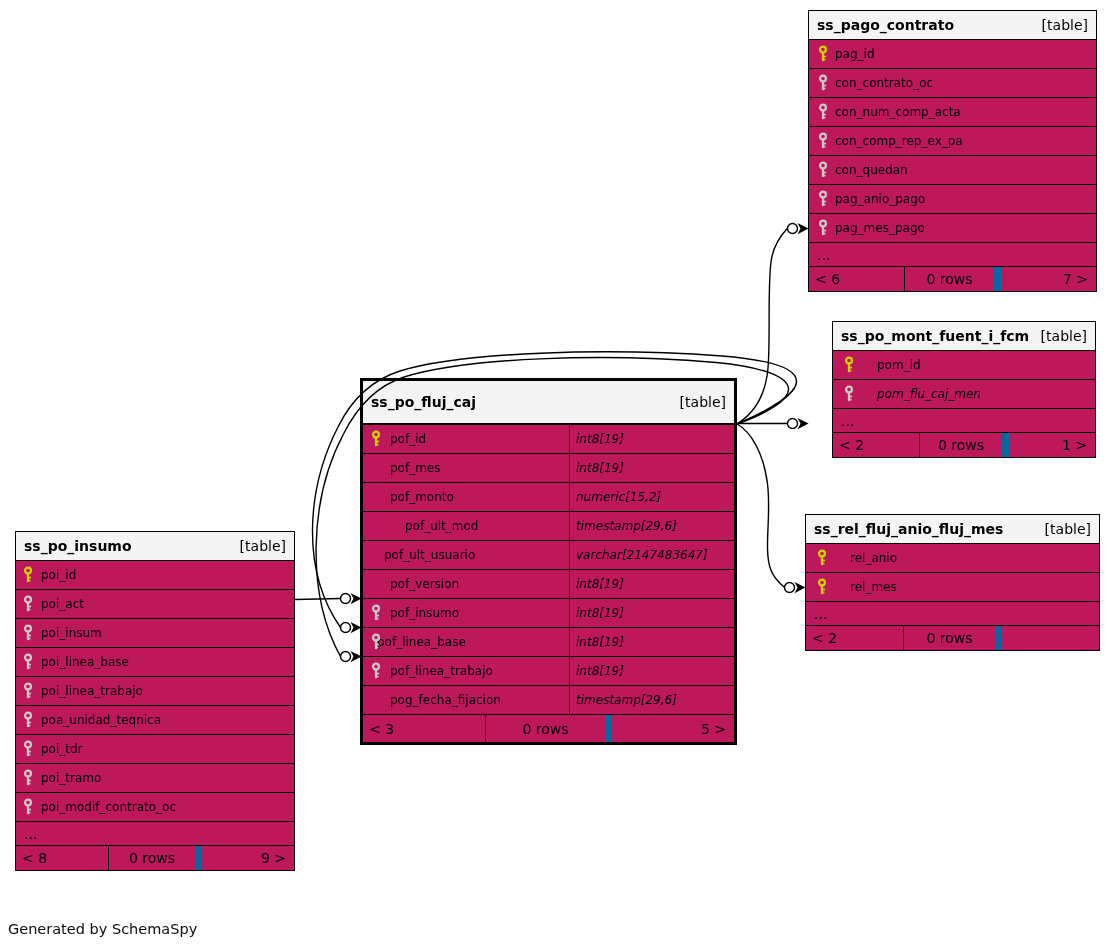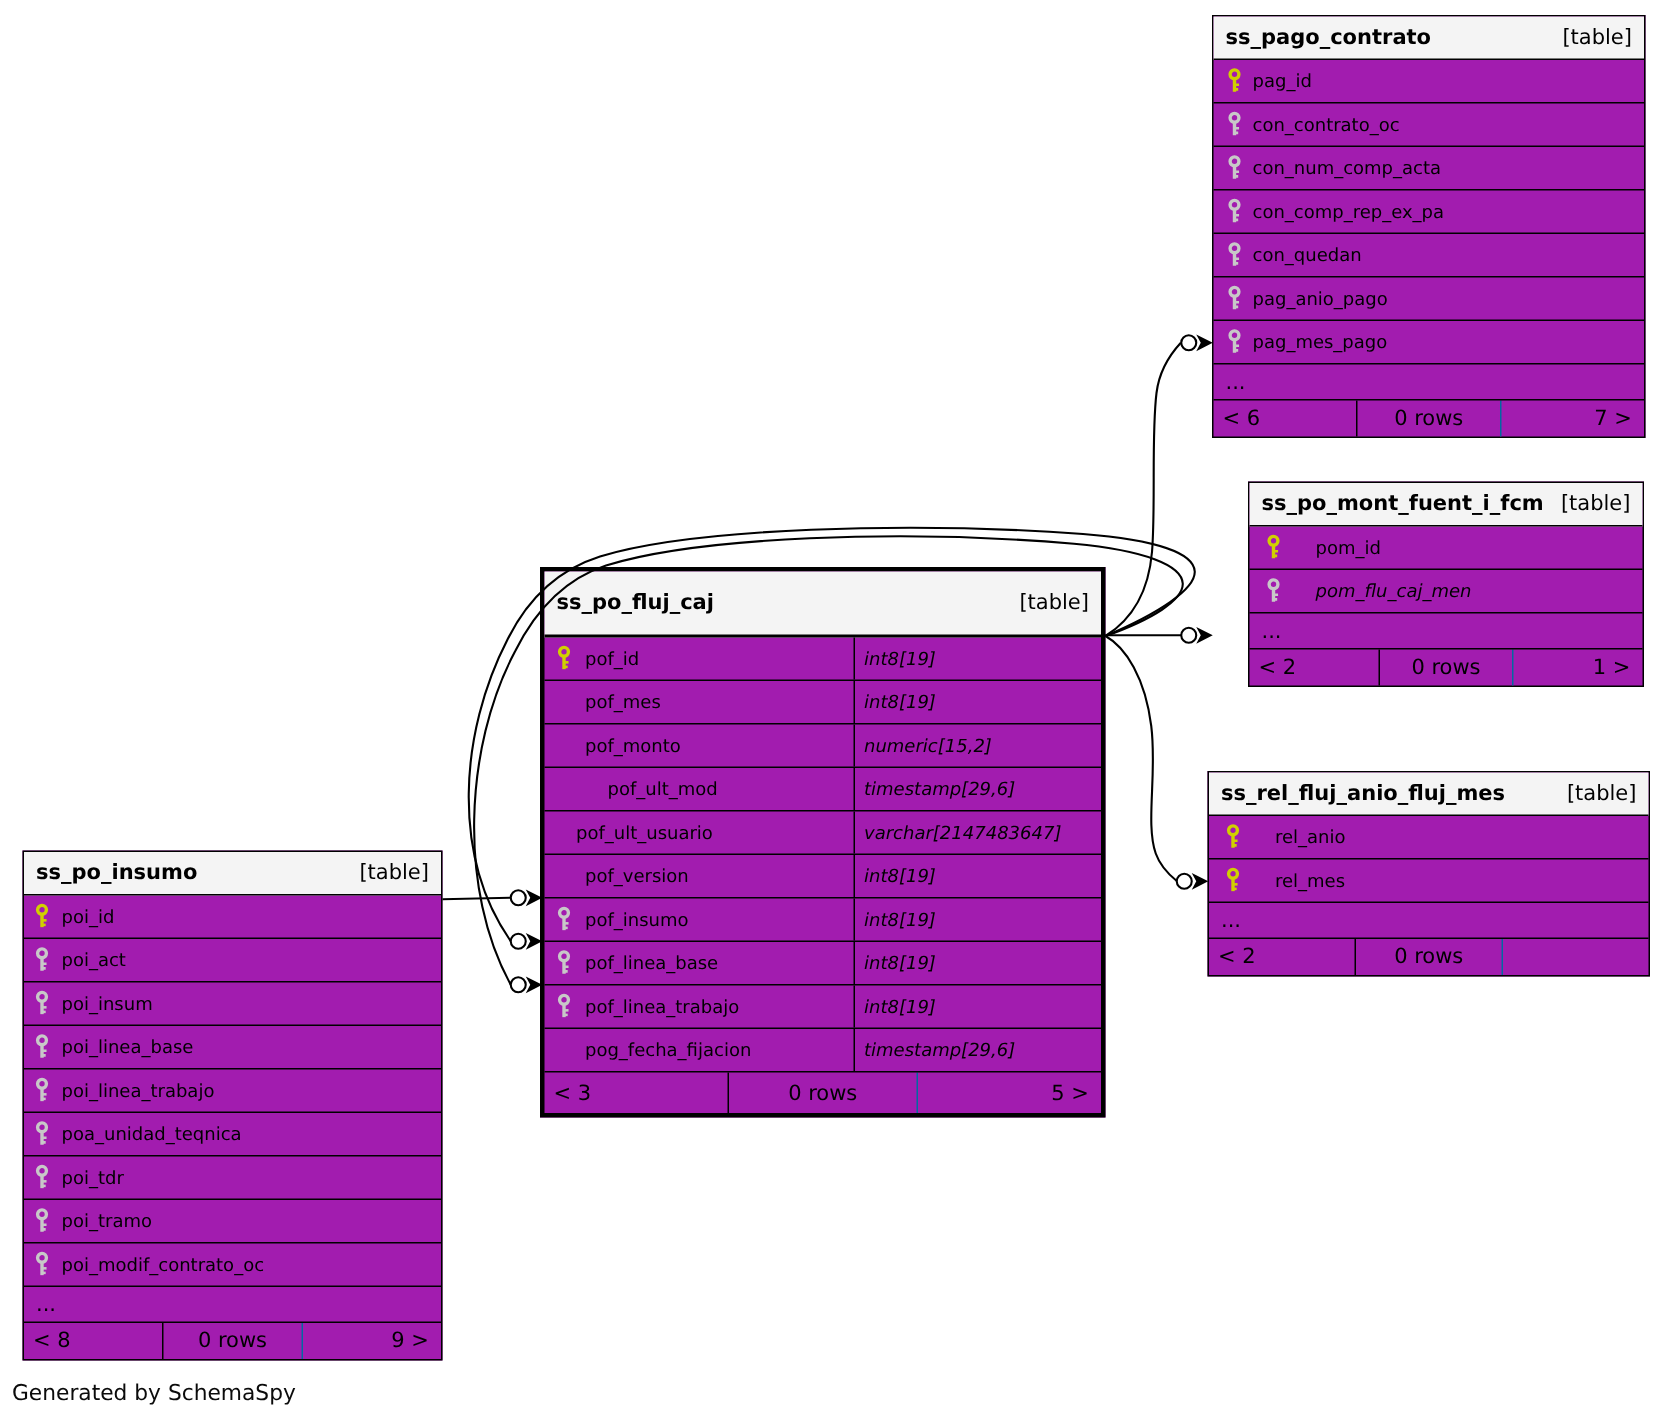--- a/index.html
+++ b/index.html
@@ -1,19 +1,19 @@
 <!DOCTYPE html>
 <html><head>
 <meta charset="utf-8">
 <style>
   html,body { margin:0; padding:0; background:#ffffff; }
   body { font-family:"DejaVu Sans","Liberation Sans",sans-serif; color:#000; }
   #stage { position:relative; width:1117px; height:952px; background:#fff; overflow:hidden; }
 
-  .tbl { position:absolute; background:#a21caf; border:1px solid #000; box-sizing:border-box; z-index:1; }
+  .tbl { position:absolute; background:#be185d; border:1px solid #000; box-sizing:border-box; z-index:1; }
   .tbl.focal { border-width:3px; }
 
   .hdr { display:flex; justify-content:space-between; align-items:center;
          background:#f4f4f4; border-bottom:1px solid #000; height:29px;
          padding:0 8px; box-sizing:border-box; font-size:14px; cursor:pointer; }
   .tbl.focal .hdr { border-bottom-width:2px; height:44px; }
   .title { font-weight:bold; white-space:nowrap; }
   .badge { font-weight:normal; white-space:nowrap; }
 
   .row { position:relative; height:29px; border-bottom:1px solid #000;
@@ -22,21 +22,21 @@
   .keyicon { position:absolute; top:50%; transform:translateY(-50%); line-height:0; }
   .cname { white-space:nowrap; }
   .cell-name { height:100%; display:flex; align-items:center; border-right:1px solid #000; box-sizing:border-box; }
   .cell-type { flex:1; height:100%; display:flex; align-items:center; padding-left:6px; white-space:nowrap;font-style:italic; }
 
   .row.ellipsis { height:24px; padding-left:8px; font-size:14px; }
 
   .foot { display:flex; font-size:14px; }
   .foot span { box-sizing:border-box; display:flex; align-items:center; height:100%; }
   .f-left   { width:33%; padding-left:6px; }
-  .f-center { width:34%; justify-content:center; border-left:1px solid #000; border-right:1px solid #0369a1; }
+  .f-center { width:34%; justify-content:center; border-left:1px solid #000; border-right:7px solid #0369a1; }
   .f-right  { width:33%; justify-content:flex-end; padding-right:8px; }
 
   #edges { position:absolute; left:0; top:0; z-index:5; pointer-events:none; }
   #edges path.edge { fill:none; stroke:#000; stroke-width:1.4; }
   #edges polygon { fill:#000; stroke:none; }
   #edges circle { fill:#fff; stroke:#000; stroke-width:1.4; }
 
   #footnote { position:absolute; left:8px; top:921px; font-size:14.5px; color:#0b0b0b; }
 </style>
 </head>
@@ -239,21 +239,21 @@
           </span>
           <span class="cell-type">int8[19]</span>
         </div>
         <div class="row">
           <span class="keyicon" style="left: 7px;"><svg width="12" height="18" viewBox="0 0 12 19">
               <circle cx="6" cy="4.8" r="3.1" fill="none" stroke="#c8c8c8" stroke-width="2.4"></circle>
               <path d="M6 8 V 17" stroke="#c8c8c8" stroke-width="2.4" fill="none"></path>
               <path d="M6 12.2 H 9.2" stroke="#c8c8c8" stroke-width="1.8" fill="none"></path>
               <path d="M6 15.4 H 8.6" stroke="#c8c8c8" stroke-width="1.8" fill="none"></path>
             </svg></span>
-          <span class="cell-name" style="width: 55.8%; padding-left: 27px;">
+          <span class="cell-name" style="width: 55.8%; padding-left: 14px;">
             <span class="cname">pof_linea_base</span>
           </span>
           <span class="cell-type">int8[19]</span>
         </div>
         <div class="row">
           <span class="keyicon" style="left: 7px;"><svg width="12" height="18" viewBox="0 0 12 19">
               <circle cx="6" cy="4.8" r="3.1" fill="none" stroke="#c8c8c8" stroke-width="2.4"></circle>
               <path d="M6 8 V 17" stroke="#c8c8c8" stroke-width="2.4" fill="none"></path>
               <path d="M6 12.2 H 9.2" stroke="#c8c8c8" stroke-width="1.8" fill="none"></path>
               <path d="M6 15.4 H 8.6" stroke="#c8c8c8" stroke-width="1.8" fill="none"></path>
@@ -268,21 +268,21 @@
             <span class="cname">pog_fecha_fijacion</span>
           </span>
           <span class="cell-type">timestamp[29,6]</span>
         </div>
         <div class="foot" style="height: 27px;">
           <span class="f-left">&lt; 3</span>
           <span class="f-center">0 rows</span>
           <span class="f-right">5 &gt;</span>
         </div>
       </div>
-      <div class="tbl" style="left: 15px; top: 567px; width: 280px;">
+      <div class="tbl" style="left: 15px; top: 531px; width: 280px;">
         <div class="hdr">
           <span class="title">ss_po_insumo</span>
           <span class="badge">[table]</span>
         </div>
         <div class="row">
           <span class="keyicon" style="left: 6px;"><svg width="12" height="18" viewBox="0 0 12 19">
               <circle cx="6" cy="4.8" r="3.1" fill="none" stroke="#d0d000" stroke-width="2.4"></circle>
               <path d="M6 8 V 17" stroke="#d0d000" stroke-width="2.4" fill="none"></path>
               <path d="M6 12.2 H 9.2" stroke="#d0d000" stroke-width="1.8" fill="none"></path>
               <path d="M6 15.4 H 8.6" stroke="#d0d000" stroke-width="1.8" fill="none"></path>

